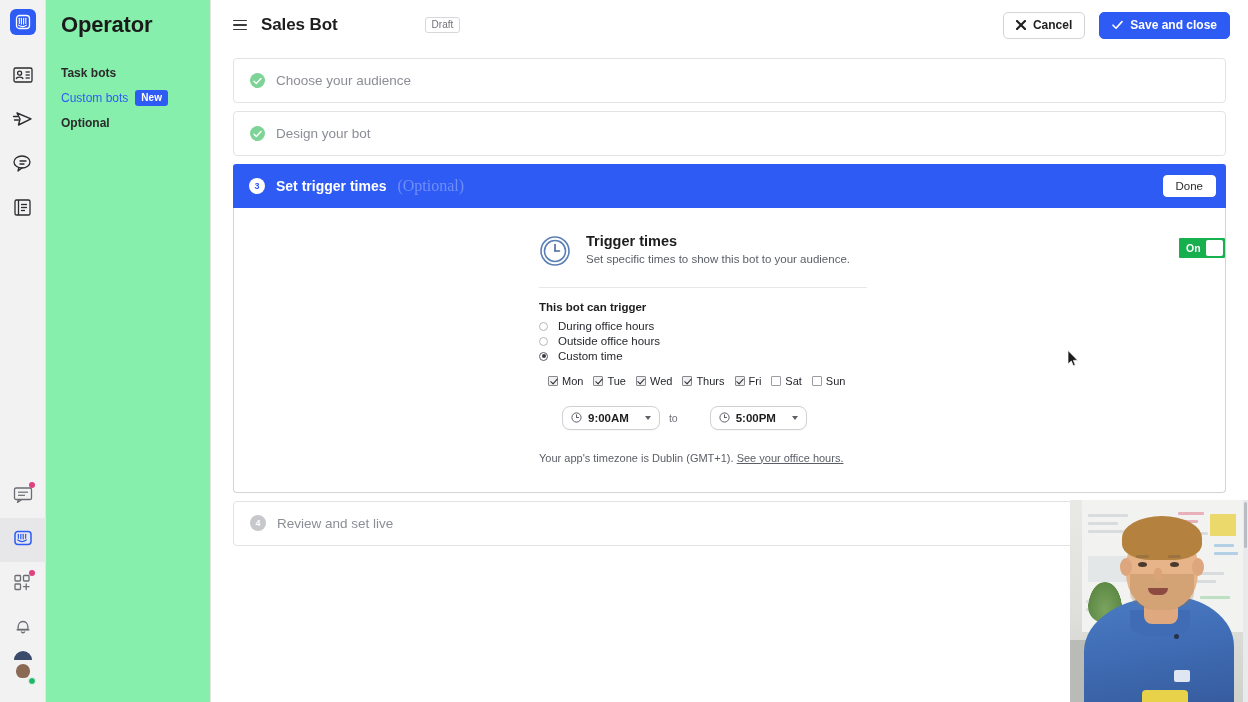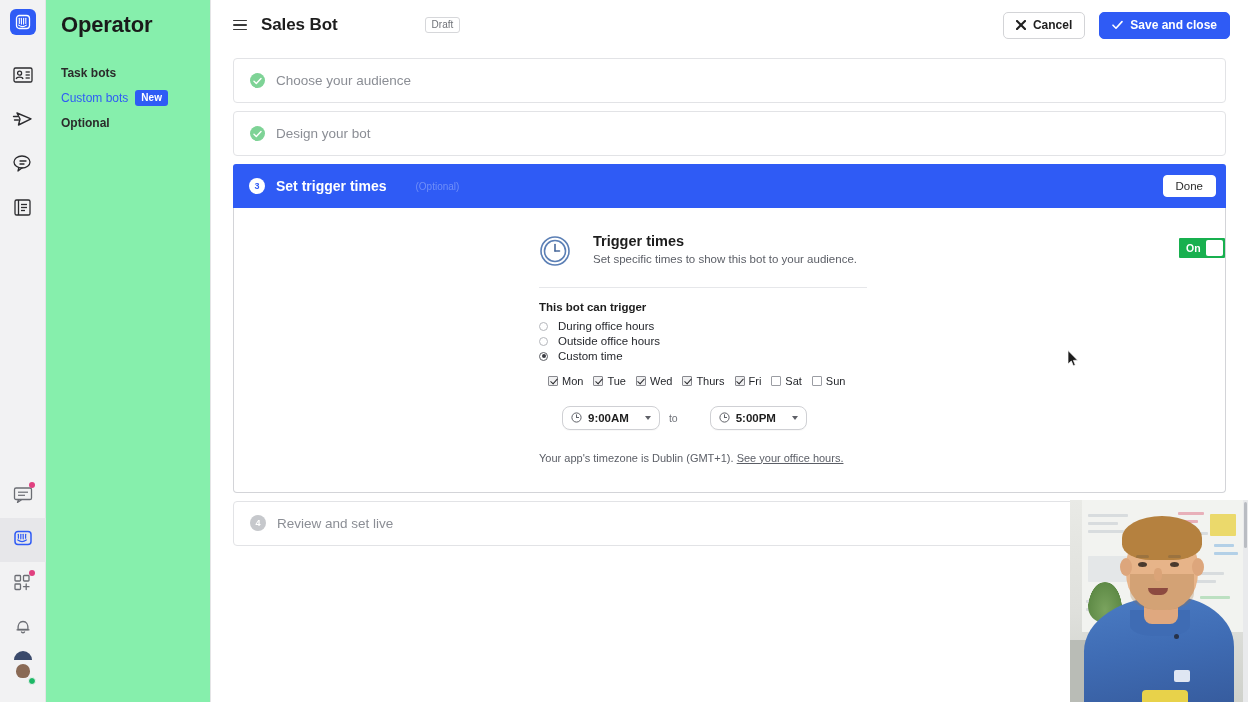--- a/index.html
+++ b/index.html
@@ -129,34 +129,34 @@
     display: flex; align-items: center; justify-content: center; flex: 0 0 16px;
   }
   
   .card.active { border: none; border-radius: 4px 4px 0 0; margin-bottom: 0; }
   .card.active .card-head {
     background: #2f5bf5; border-radius: 3px 3px 0 0; height: 44px;
     padding-right: 10px;
   }
   .card.active .badge-num { background: #fff; color: #2f5bf5; }
   .card.active .card-title { color: #fff; font-weight: bold; font-size: 14px; }
-  .optional { color: #6f8ef8; font-size: 10px; margin-left: 18px; font-weight: normal; }
+  .optional { color: #6f8ef8; font-size: 16px; margin-left: 0; font-weight: normal; font-family: Liberation Serif, serif; }
   .btn-done {
     background: #fff; color: #2b2b2b; font-size: 11.5px; font-weight: normal;
     border: 1px solid #fff; border-radius: 4px; height: 22px; padding: 0 12px;
     display: inline-flex; align-items: center; cursor: pointer;
   }
   .card-body {
     border: 1px solid #d3d4d8; border-top: none; border-radius: 0 0 4px 4px;
     padding: 25px 0 28px 0; background: #fff;
   }
 
   
   .trigger-wrap { padding-left: 305px; }
-  .trigger-head { display: flex; align-items: flex-start; gap: 22px; }
+  .trigger-head { display: flex; align-items: flex-start; gap: 15px; }
   .clock-ico { flex: 0 0 32px; margin-top: 2px; }
   .trigger-txt { flex: 1 1 auto; }
   .trigger-h { font-size: 14.5px; font-weight: bold; color: #1d1d1d; margin-bottom: 4px; }
   .trigger-sub { font-size: 11.5px; color: #5b5e66; }
   .toggle {
     width: 46px; height: 20px; border-radius: 1px; background: #18b04f;
     display: flex; align-items: center; cursor: pointer;
     margin: 5px 0 0 22px; flex: 0 0 46px; padding: 2px;
   }
   .toggle-label { color: #fff; font-size: 10.5px; font-weight: bold; padding: 0 5px; }

